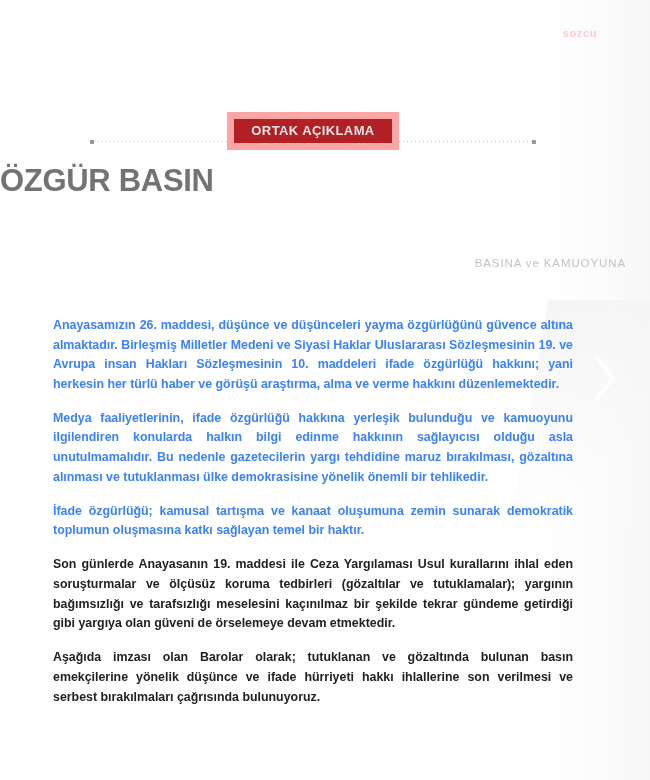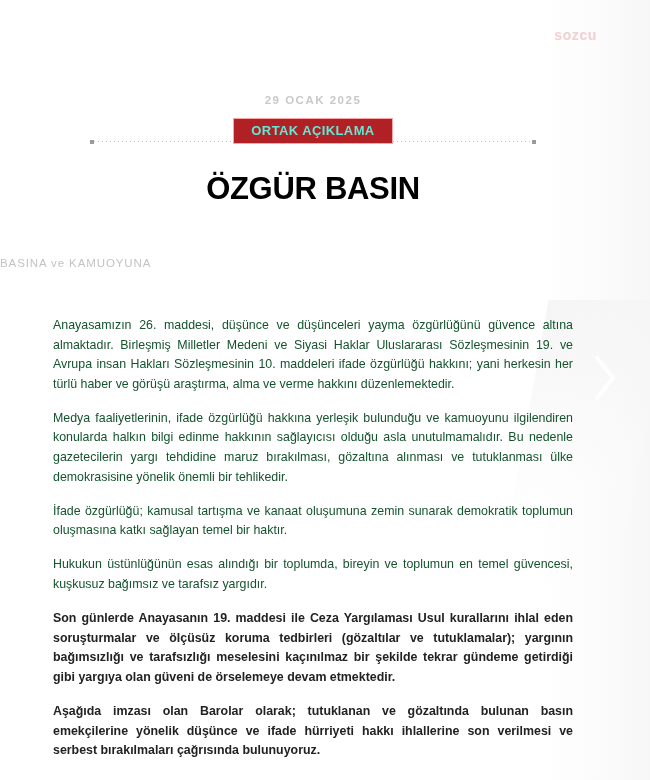--- a/index.html
+++ b/index.html
@@ -51,21 +51,21 @@
     background: linear-gradient(150deg, rgba(244,244,244,0.9) 0%, rgba(252,252,252,0.2) 60%, rgba(255,255,255,0) 100%);
     transform: skewX(-10deg);
     pointer-events: none;
   }
 
   
   .watermark {
     position: absolute;
     top: 27px;
     right: 53px;
-    font-size: 14px;
+    font-size: 11px;
     font-weight: 700;
     letter-spacing: 0.6px;
     color: #f0c7c9;
     opacity: 0.85;
     user-select: none;
   }
 
   
   .date-line {
     position: absolute;
@@ -115,57 +115,57 @@
     width: 4px;
     height: 4px;
     background: #9a9a9a;
   }
   .rule.left::after { left: 0; }
   .rule.right::after { right: 0; }
 
   .badge {
     flex: 0 0 auto;
     background: #b02025;
-    border: 1px solid #fca5a5;
-    color: #5eead4;
+    border: 7px solid #fca5a5;
+    color: #e5e5e5;
     font-size: 13px;
     font-weight: 700;
     letter-spacing: 0.4px;
     padding: 5px 17px 6px 17px;
     line-height: 1;
     white-space: nowrap;
   }
 
   
   .title-block {
     position: absolute;
-    top: 170px;
-    left: 0;
-    width: 626px;
-    text-align: center;
-    color: #000000;
+    top: 162px;
+    left: 0;
+    width: 626px;
+    text-align: left;
+    color: #737373;
   }
   .title-line {
     font-size: 31px;
     font-weight: 800;
     letter-spacing: -0.3px;
     line-height: 1.22;
     white-space: nowrap;
   }
   .title-line.line2 {
     font-size: 31px;
     letter-spacing: -0.6px;
   }
 
   .subtitle {
     position: absolute;
     top: 257px;
     left: 0;
     width: 626px;
-    text-align: left;
+    text-align: right;
     font-size: 11.5px;
     font-weight: 400;
     letter-spacing: 0.9px;
     color: #c3c3c3;
   }
 
   
   .chevron {
     position: absolute;
     top: 352px;
@@ -179,43 +179,42 @@
   
   .body {
     position: absolute;
     top: 316px;
     left: 53px;
     width: 520px;
   }
   .para {
     font-size: 12.4px;
     line-height: 1.58;
-    color: #14532d;
+    color: #3b82f6;
     text-align: justify;
     margin: 0 0 14.5px 0;
-    font-weight: 400;
+    font-weight: 700;
   }
   .para.bold {
     font-weight: 700;
     color: #222222;
   }
   .para.last { margin-bottom: 0; }
 </style>
 </head>
 <body>
 
 <div class="poster">
 
   <div class="bg-panel"></div>
   <div class="bg-wash"></div>
   <div class="bg-diagonal"></div>
 
   <div class="watermark">sozcu</div>
 
-  <div class="date-line">29 OCAK 2025</div>
 
   <div class="badge-row">
     <div class="rule left"></div>
     <div class="badge">ORTAK AÇIKLAMA</div>
     <div class="rule right"></div>
   </div>
 
   <div class="title-block">
     <div class="title-line line1">ÖZGÜR BASIN</div>
   </div>
@@ -223,18 +222,17 @@
   <div class="subtitle">BASINA ve KAMUOYUNA</div>
 
   <svg class="chevron" viewBox="0 0 26 52">
     <polyline points="5,6 21,26 5,46" fill="none" stroke="#ffffff" stroke-width="4" stroke-linecap="round" stroke-linejoin="round"></polyline>
   </svg>
 
   <div class="body">
     <p class="para">Anayasamızın 26. maddesi, düşünce ve düşünceleri yayma özgürlüğünü güvence altına almaktadır. Birleşmiş Milletler Medeni ve Siyasi Haklar Uluslararası Sözleşmesinin 19. ve Avrupa insan Hakları Sözleşmesinin 10. maddeleri ifade özgürlüğü hakkını; yani herkesin her türlü haber ve görüşü araştırma, alma ve verme hakkını düzenlemektedir.</p>
     <p class="para">Medya faaliyetlerinin, ifade özgürlüğü hakkına yerleşik bulunduğu ve kamuoyunu ilgilendiren konularda halkın bilgi edinme hakkının sağlayıcısı olduğu asla unutulmamalıdır. Bu nedenle gazetecilerin yargı tehdidine maruz bırakılması, gözaltına alınması ve tutuklanması ülke demokrasisine yönelik önemli bir tehlikedir.</p>
     <p class="para">İfade özgürlüğü; kamusal tartışma ve kanaat oluşumuna zemin sunarak demokratik toplumun oluşmasına katkı sağlayan temel bir haktır.</p>
-    <p class="para">Hukukun üstünlüğünün esas  alındığı bir toplumda, bireyin ve toplumun en temel güvencesi, kuşkusuz bağımsız ve tarafsız yargıdır.</p>
     <p class="para bold">Son günlerde Anayasanın 19. maddesi ile Ceza Yargılaması Usul kurallarını ihlal eden soruşturmalar ve ölçüsüz koruma tedbirleri (gözaltılar ve tutuklamalar);  yargının bağımsızlığı ve tarafsızlığı meselesini kaçınılmaz bir şekilde tekrar gündeme getirdiği gibi yargıya olan güveni de örselemeye devam etmektedir.</p>
     <p class="para bold last">Aşağıda imzası olan Barolar olarak; tutuklanan ve gözaltında bulunan basın emekçilerine yönelik düşünce ve ifade hürriyeti hakkı ihlallerine son verilmesi ve serbest bırakılmaları çağrısında bulunuyoruz.</p>
   </div>
 
 </div>
 
 </body></html>

